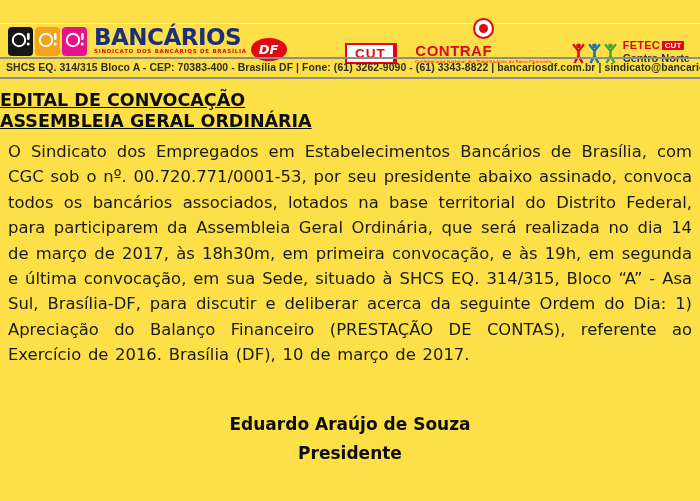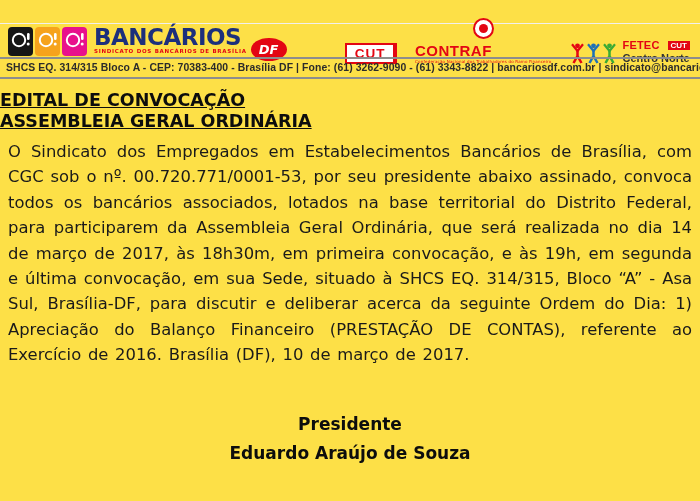--- a/index.html
+++ b/index.html
@@ -23,21 +23,21 @@
   .cut-box span{color:#e30613;font-weight:bold;font-size:13.5px;letter-spacing:1px;font-family:"Liberation Sans",sans-serif;line-height:1;}
   .contraf{display:flex;align-items:center;gap:4px;flex-direction:column;}
   .contraf-icon{width:17px;height:17px;border:2.5px solid #e30613;border-radius:50%;display:flex;align-items:center;justify-content:center;background:#fff;}
   .contraf-dot{width:9px;height:9px;border-radius:50%;background:#e30613;display:block;}
   .contraf-text{display:flex;flex-direction:column;line-height:1;}
   .contraf-label{color:#e30613;font-weight:bold;font-size:15px;letter-spacing:0.5px;font-family:"Liberation Sans",sans-serif;}
   .contraf-sub{color:#e30613;font-size:4px;letter-spacing:0.2px;margin-top:1.5px;white-space:nowrap;}
   .fetec{display:flex;align-items:flex-end;gap:2px;}
   .fetec svg{display:block;margin-right:1px;}
   .fetec-text{display:flex;flex-direction:column;line-height:1;margin-left:3px;}
-  .fetec-row{display:flex;align-items:center;gap:8px;margin-top:16px;}
+  .fetec-row{display:flex;align-items:center;gap:2px;margin-top:16px;}
   .fetec-label{font-weight:bold;font-size:11px;font-family:"Liberation Sans",sans-serif;letter-spacing:0.2px;}
   .fetec-cut{background:#e30613;color:#fff;font-weight:bold;font-size:8px;padding:0.5px 3px;font-family:"Liberation Sans",sans-serif;}
   .fetec-sub{font-weight:bold;font-size:11px;margin-top:1.5px;font-family:"Liberation Sans",sans-serif;}
   
   .address{
     position:absolute;top:57px;left:0;right:0;
     border-top:2px solid #8d8d8d;border-bottom:2px solid #8d8d8d;
     padding:3px 6px 4px;box-sizing:border-box;
     font-family:"Liberation Sans",sans-serif;font-size:10.4px;font-weight:bold;color:#2b2b2b;
     letter-spacing:0.1px;white-space:nowrap;
@@ -134,16 +134,16 @@
   <div class="address">SHCS EQ. 314/315 Bloco A - CEP: 70383-400  -  Brasília DF | Fone: (61) 3262-9090 - (61) 3343-8822 | bancariosdf.com.br | sindicato@bancariosdf.com.br</div>
 
   <div class="title">
     <div class="title-line">EDITAL DE CONVOCAÇÃO</div>
     <div class="title-line">ASSEMBLEIA GERAL ORDINÁRIA</div>
   </div>
 
   <p class="body"><span>O </span><span class="b">Sindicato dos Empregados em Estabelecimentos Bancários de Brasília</span><span>, com CGC sob o nº. 00.720.771/0001-53, por seu presidente abaixo assinado, convoca todos os bancários associados, lotados na base territorial do </span><span class="b">Distrito Federal</span><span>, para participarem da </span><span class="b">Assembleia Geral Ordinária</span><span>, que será realizada no dia </span><span class="b">14 de março de 2017</span><span>, às </span><span class="b">18h30m</span><span>, em primeira convocação, e às </span><span class="b">19h</span><span>, em segunda e última convocação, em sua Sede, situado à SHCS EQ. 314/315, Bloco “A” - Asa Sul, Brasília-DF, para discutir e deliberar acerca da seguinte Ordem do Dia: </span><span class="b">1) Apreciação do Balanço Financeiro (PRESTAÇÃO DE CONTAS), referente ao Exercício de 2016. Brasília (DF), 10 de março de 2017.</span></p>
 
   <div class="signature">
+    <div>Eduardo Araújo de Souza</div>
     <div>Presidente</div>
-    <div>Eduardo Araújo de Souza</div>
   </div>
 </div>
 
 </body></html>

